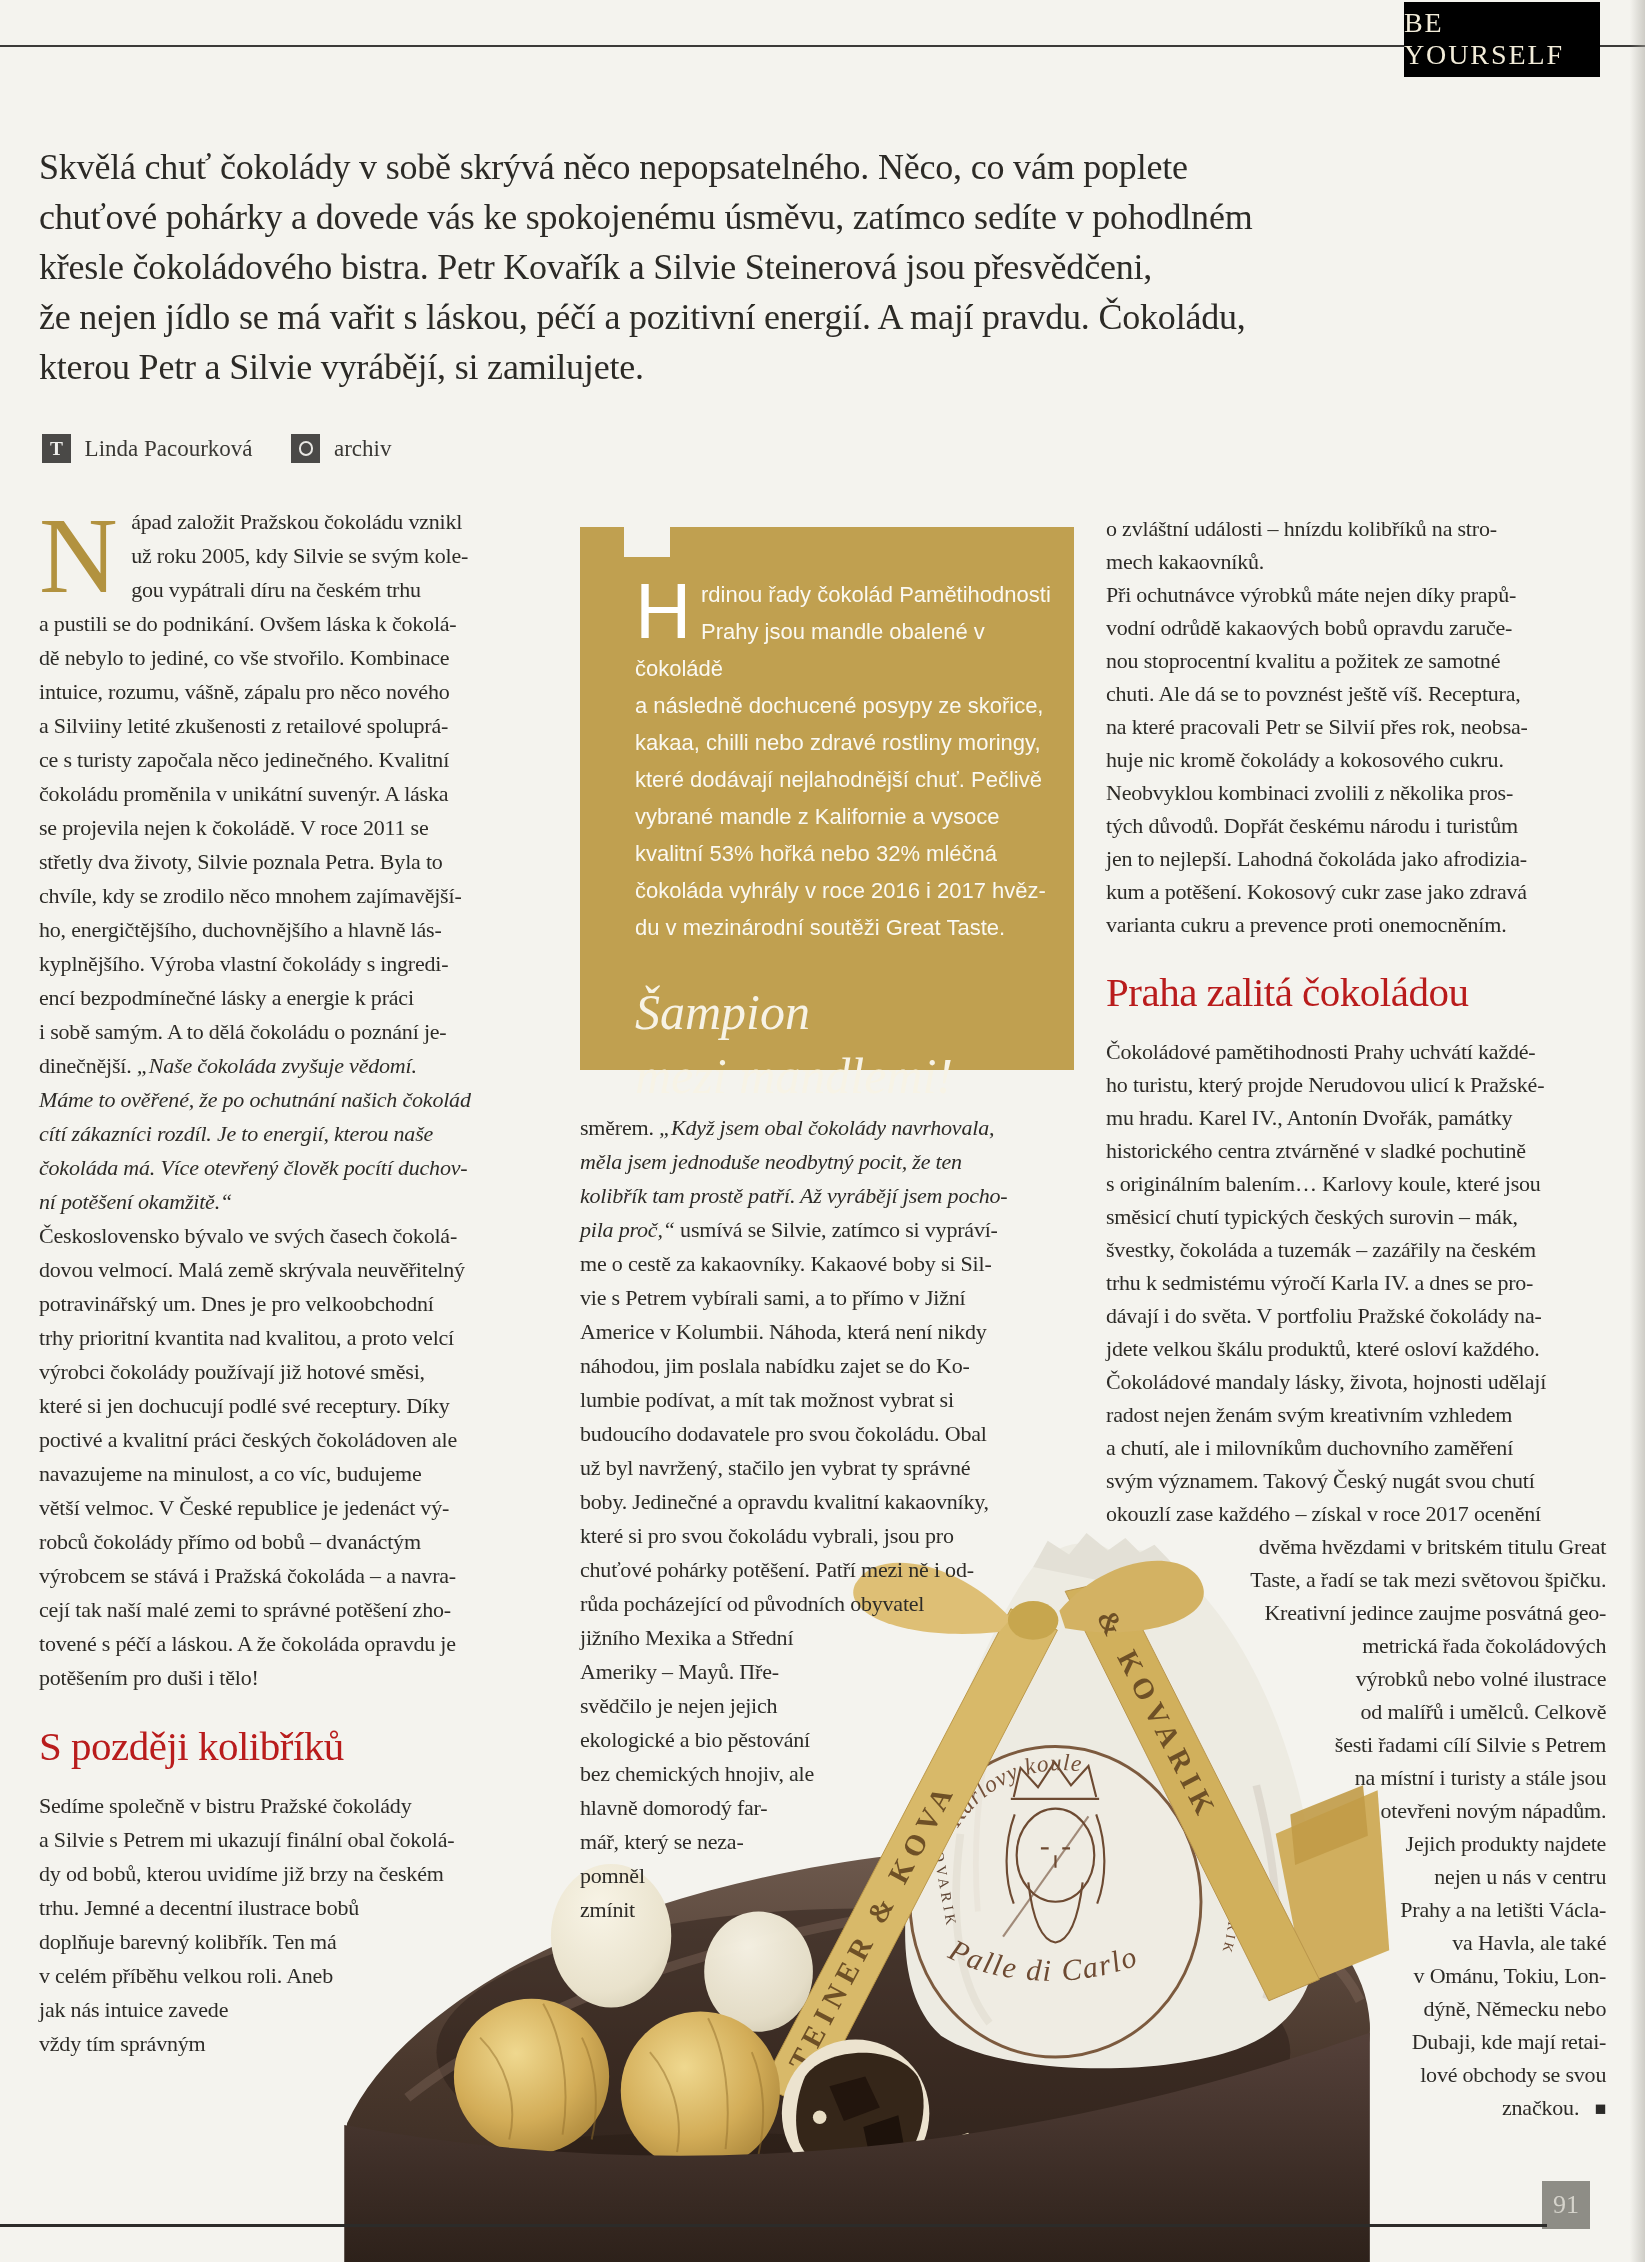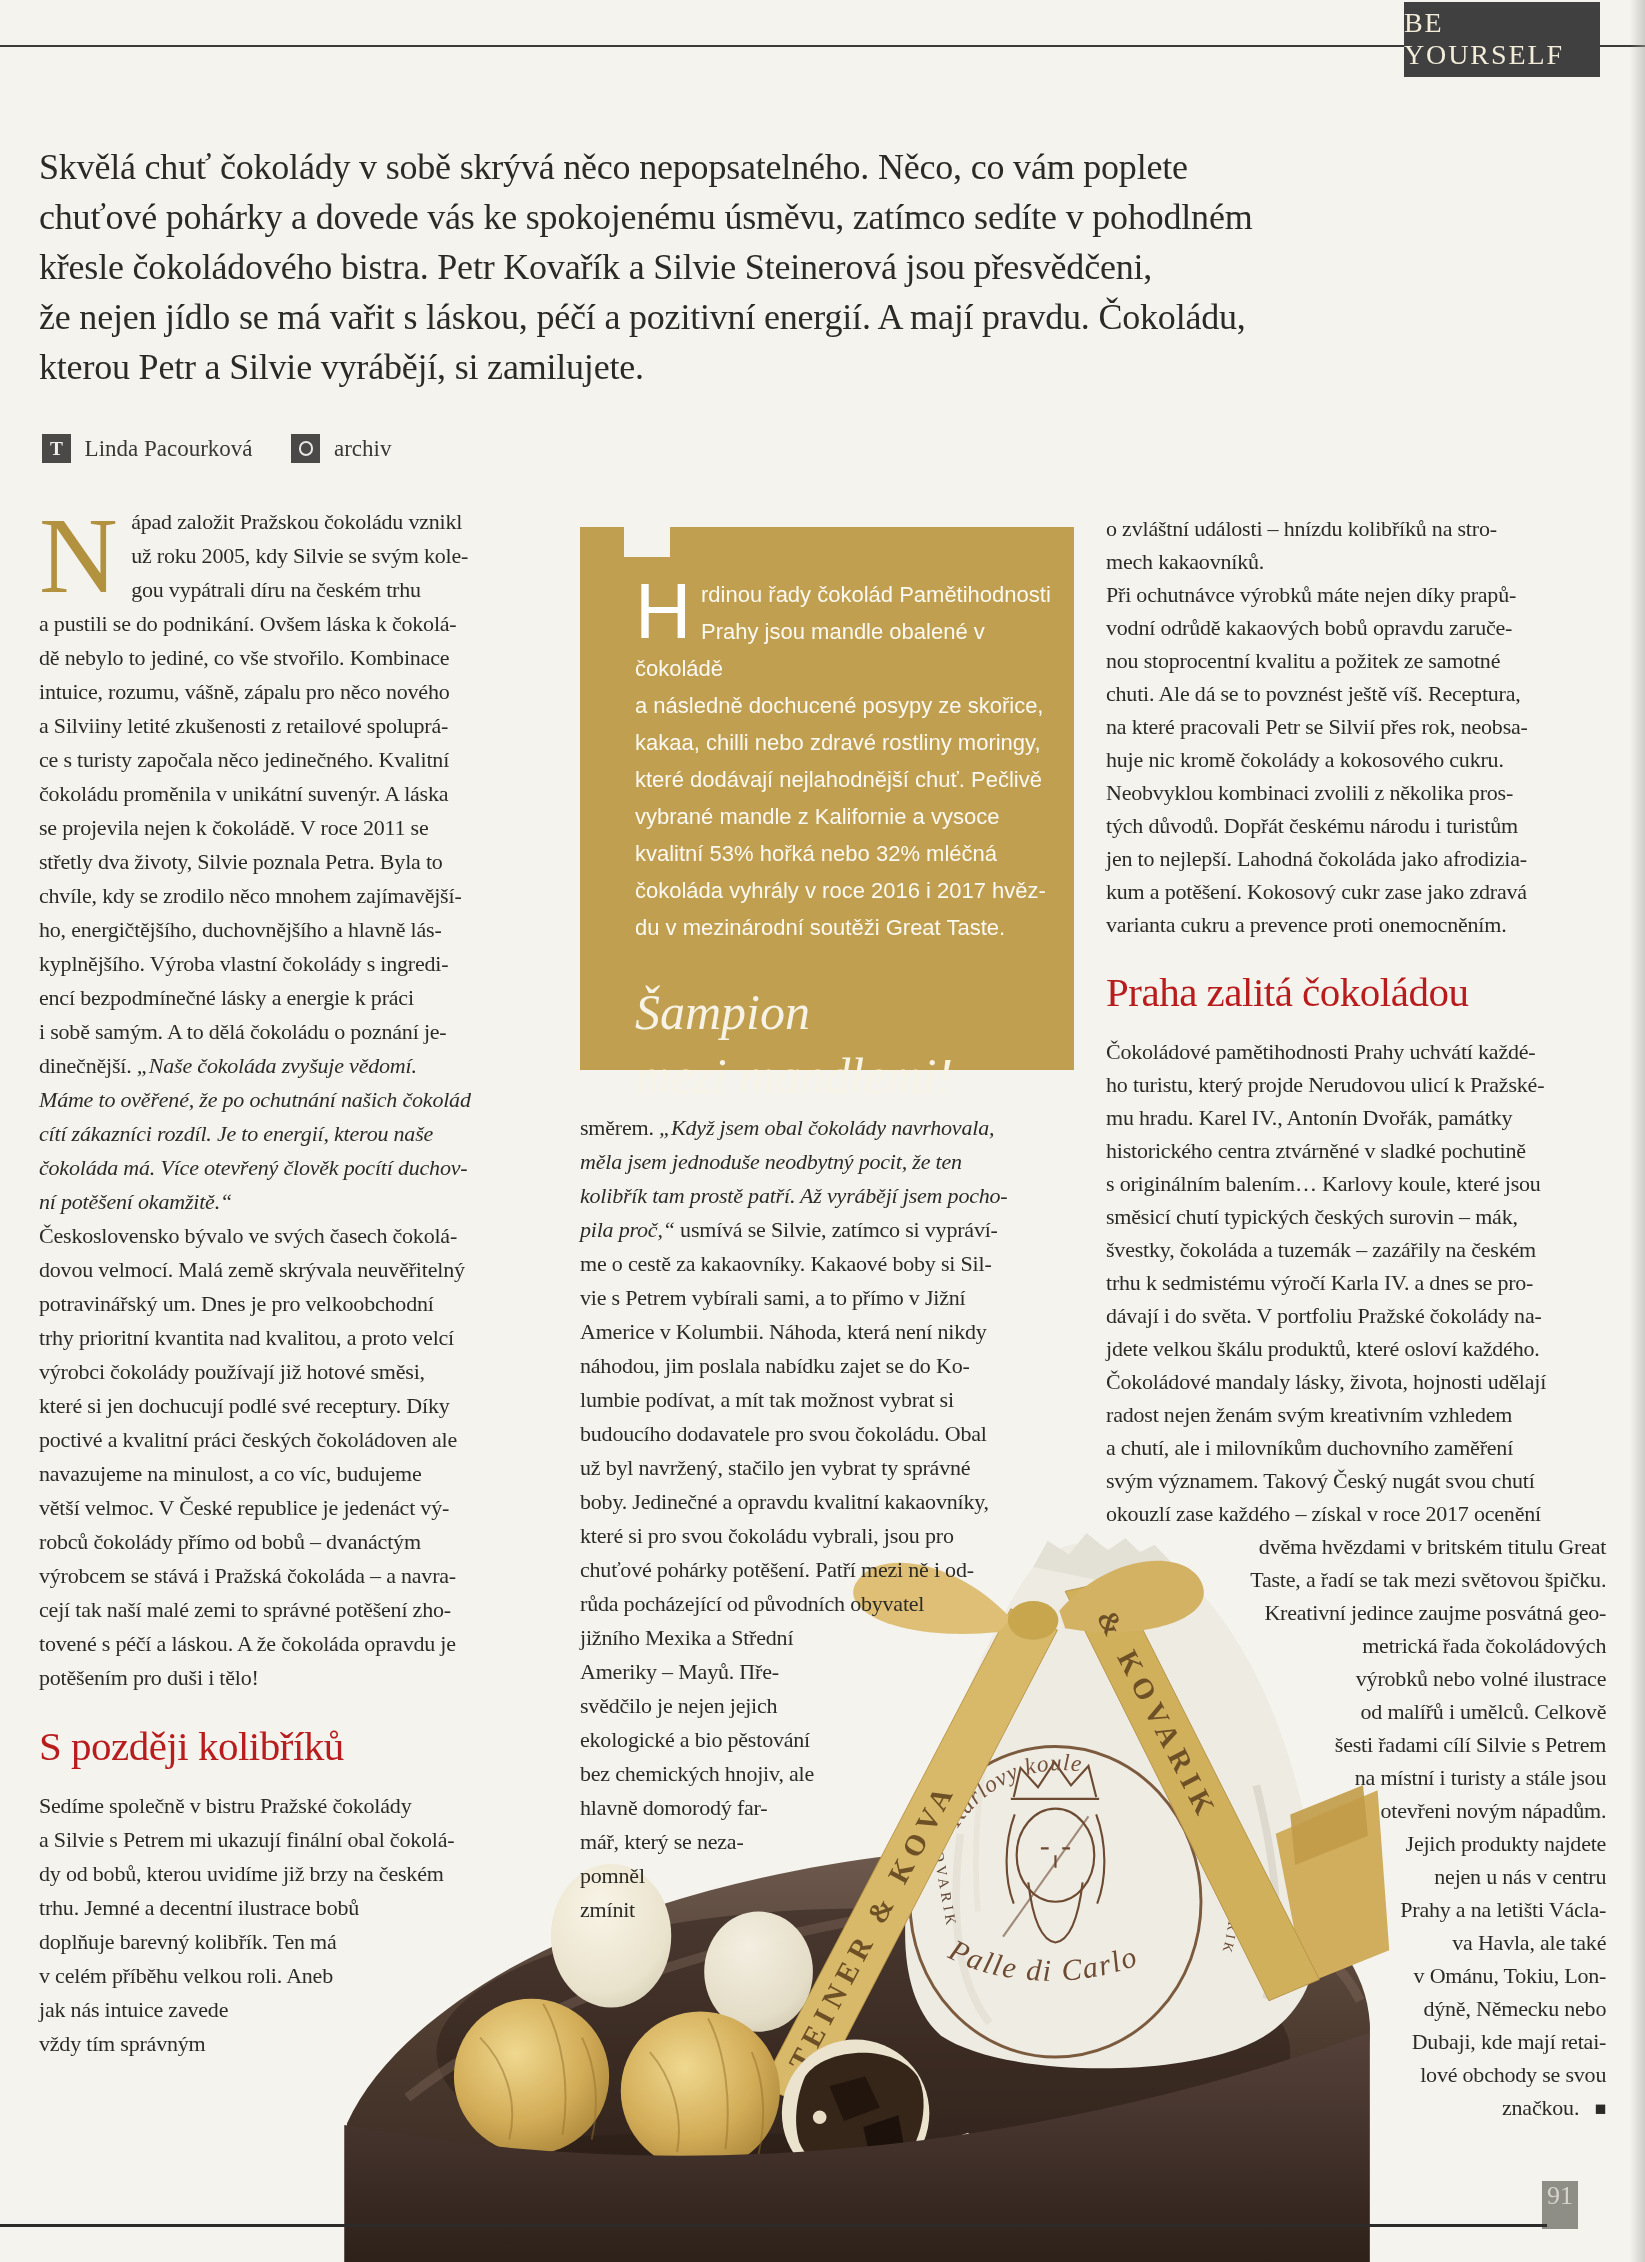--- a/index.html
+++ b/index.html
@@ -1,20 +1,20 @@
 <!DOCTYPE html>
 <html><head>
 <meta charset="utf-8">
 <style>
   html,body{margin:0;padding:0;background:#dcdad5;}
   #page{position:relative;width:1646px;height:2263px;background:#f4f3ee;overflow:hidden;
         font-family:"Liberation Serif","DejaVu Serif",serif;color:#2d2b27;}
   .abs{position:absolute;}
   .topline{position:absolute;left:0;top:45px;width:1646px;height:1.9px;background:#3b3a38;}
-  .badge{position:absolute;left:1404px;top:1.9px;width:196px;height:75px;background:#404040;
+  .badge{position:absolute;left:1404px;top:1.9px;width:196px;height:75px;background:#000000;
          display:flex;align-items:center;justify-content:center;z-index:3;}
   .badge span{font-size:28px;letter-spacing:1.9px;color:#f2ecd9;}
   .intro{position:absolute;left:39px;top:142px;width:1426px;font-size:36px;line-height:50px;
          letter-spacing:-0.2px;color:#2c2a26;white-space:pre-line;}
   .byline{position:absolute;left:42px;top:434px;display:flex;align-items:center;gap:13.6px;
           font-size:23px;color:#3a3834;}
   .iconsq{width:29px;height:29px;background:#4a4947;display:flex;align-items:center;justify-content:center;}
   .iconsq.t{color:#efefec;font-size:19.4px;font-weight:bold;}
   .cam{width:14.6px;height:14.6px;border-radius:50%;border:2.9px solid #e8e7e3;background:#4a4947;box-sizing:border-box;}
   .byline .credit-gap{width:11.6px;}
@@ -38,22 +38,22 @@
   .gb-body span{white-space:pre-line;}
   .dropH{float:left;font-size:78px;line-height:62px;color:#ffffff;margin:3.9px 9.7px 0 0;
          font-family:"Liberation Sans","DejaVu Sans",sans-serif;}
   .gb-title{font-style:italic;font-size:50px;line-height:64px;color:#f7f3e6;margin-top:34px;
             white-space:pre-line;}
   #col2 .bt{margin-top:41px;}
   #col3 .bt2{line-height:33px;}
   .alignR{text-align:right;padding-right:7.8px;}
   .endmark{margin-left:15.5px;font-size:19.4px;color:#2b2a28;font-style:normal;}
 
-  .pagebox{position:absolute;left:1542px;top:2181px;width:36px;height:48px;background:#8e8d86;
-           display:flex;align-items:flex-start;justify-content:center;}
+  .pagebox{position:absolute;left:1542px;top:2181px;width:48px;height:48px;background:#8e8d86;
+           display:flex;align-items:center;justify-content:center;}
   .pagebox span{font-size:26px;color:#d5d3cb;}
   .bottomline{position:absolute;left:0;top:2224px;width:1547px;height:2.9px;background:#2c2b29;}
   .scanband{position:absolute;left:1630px;top:0;width:15.5px;height:2263px;
             background:linear-gradient(90deg,rgba(190,188,182,0.0),rgba(170,168,160,0.55));}
   svg .rib-txt{font-family:"Liberation Serif",serif;font-weight:bold;}
 </style>
 </head>
 <body>
 
 <div id="page">

